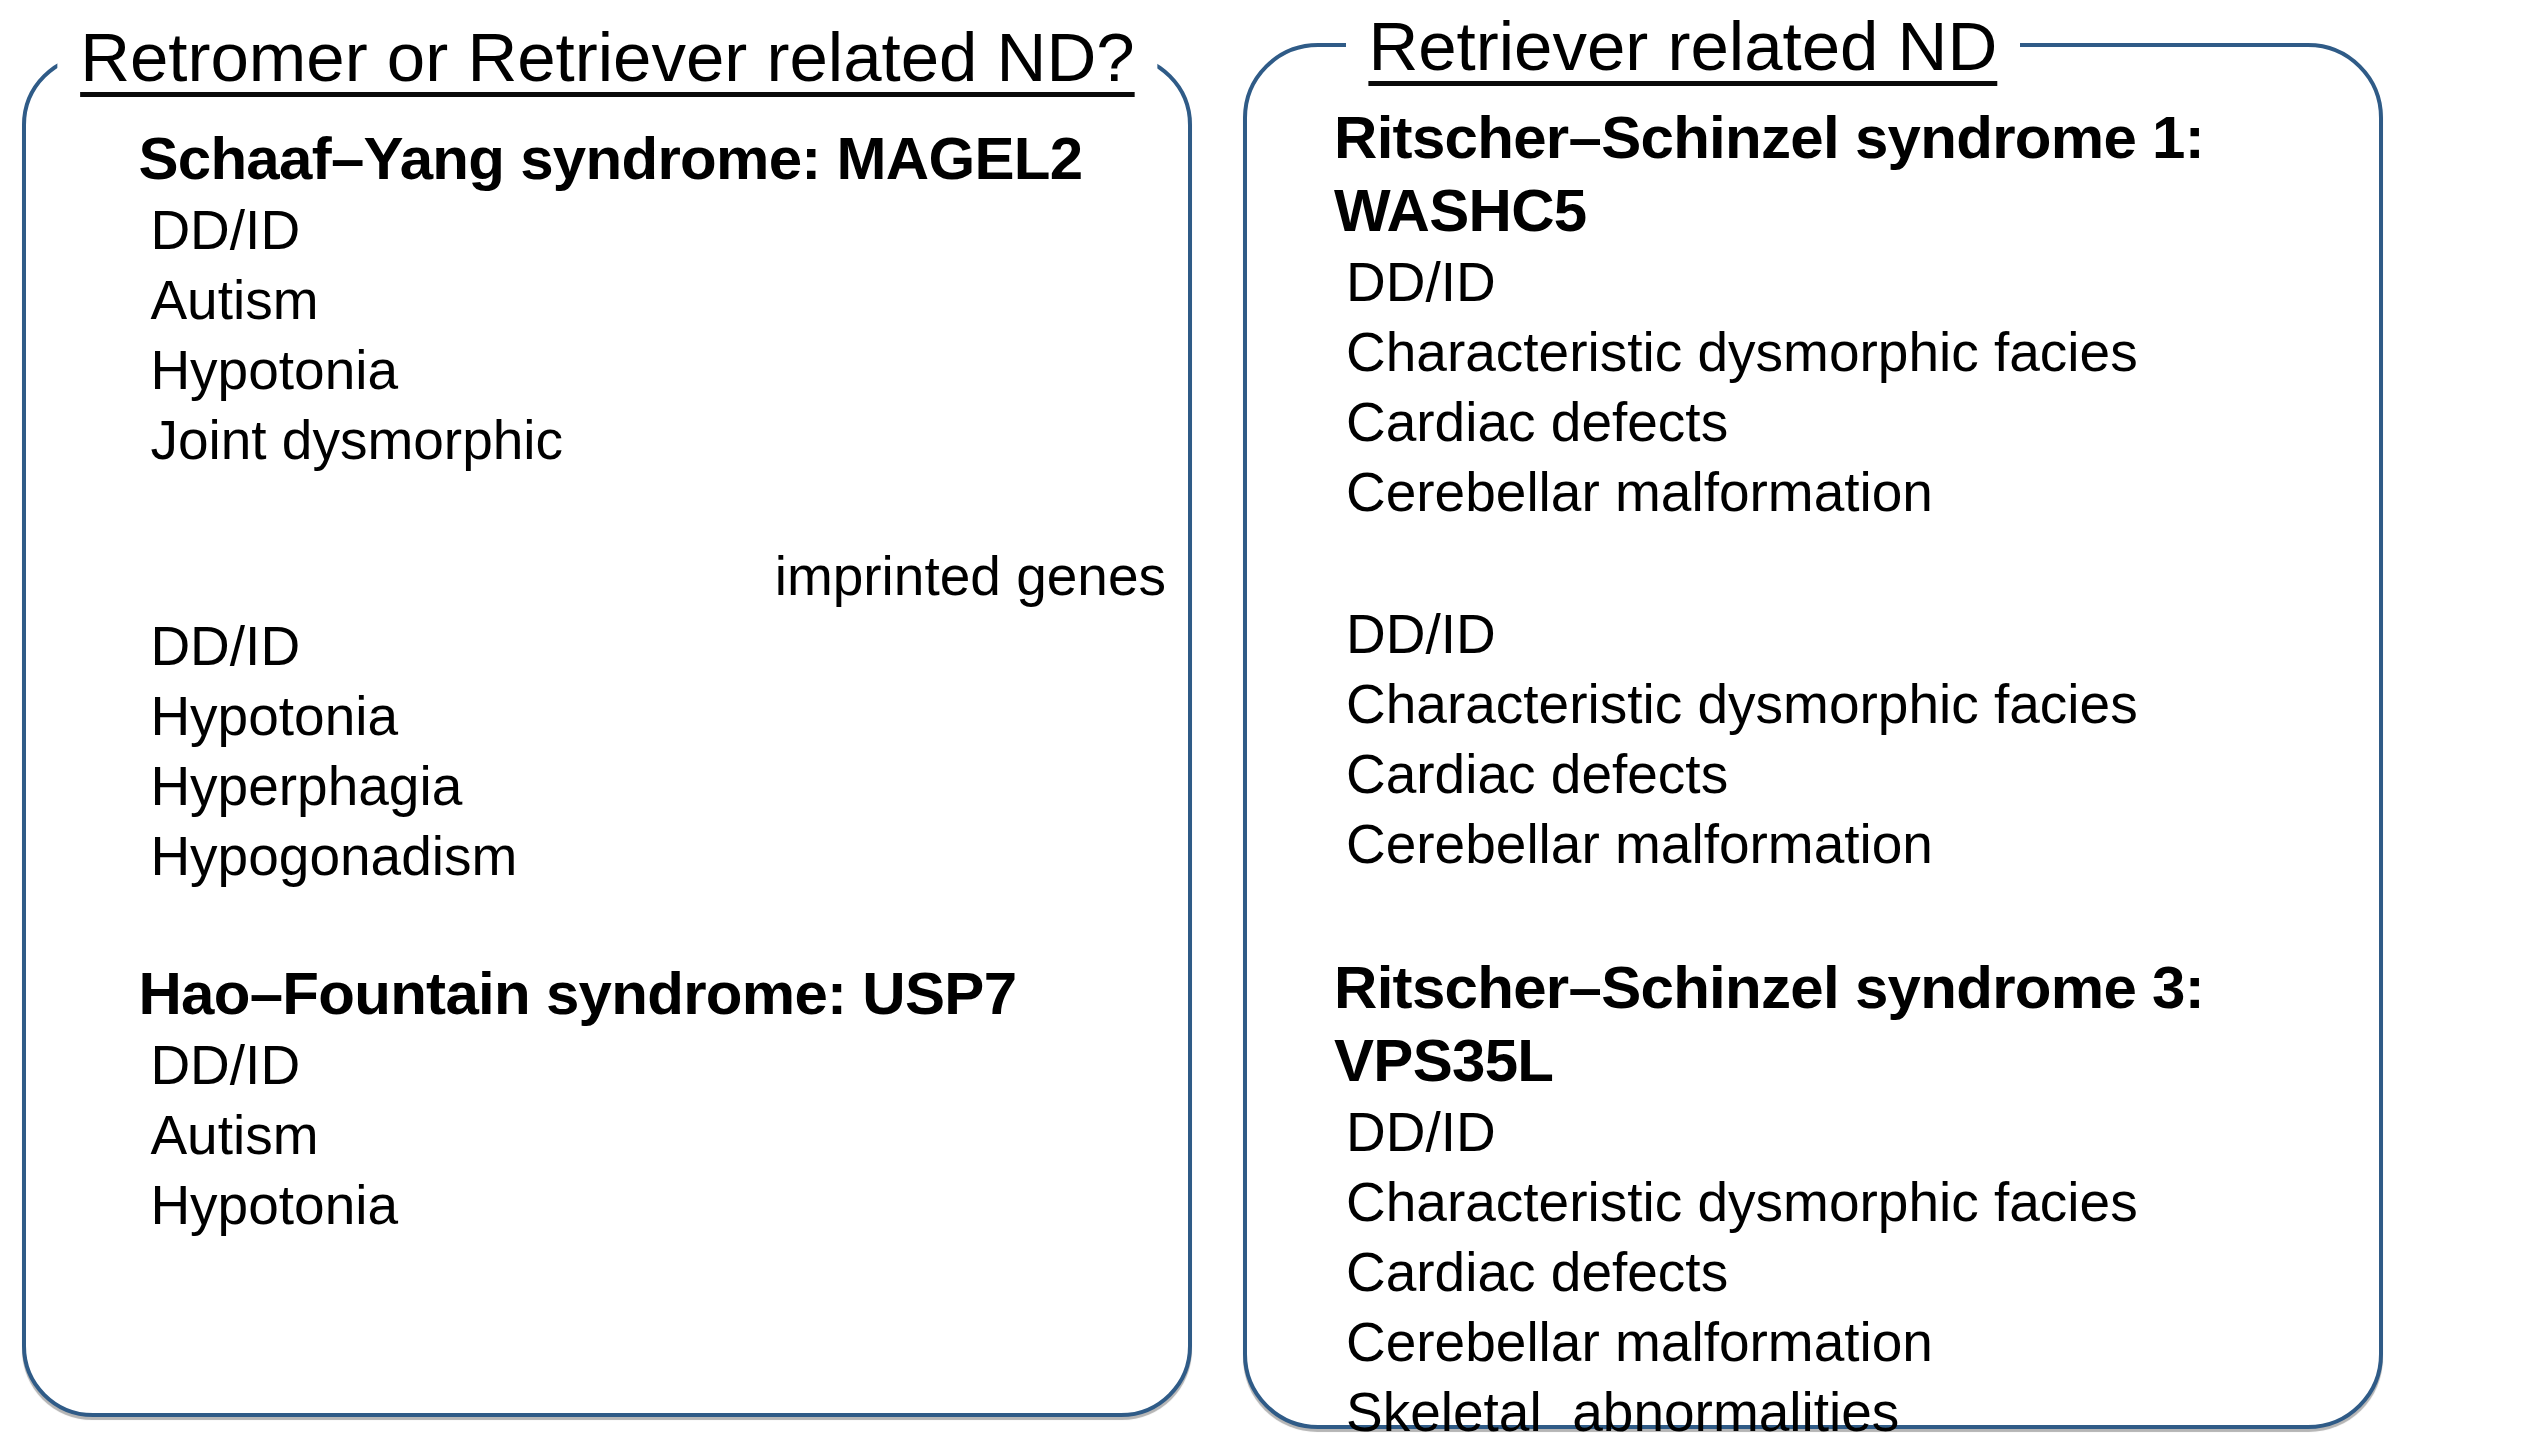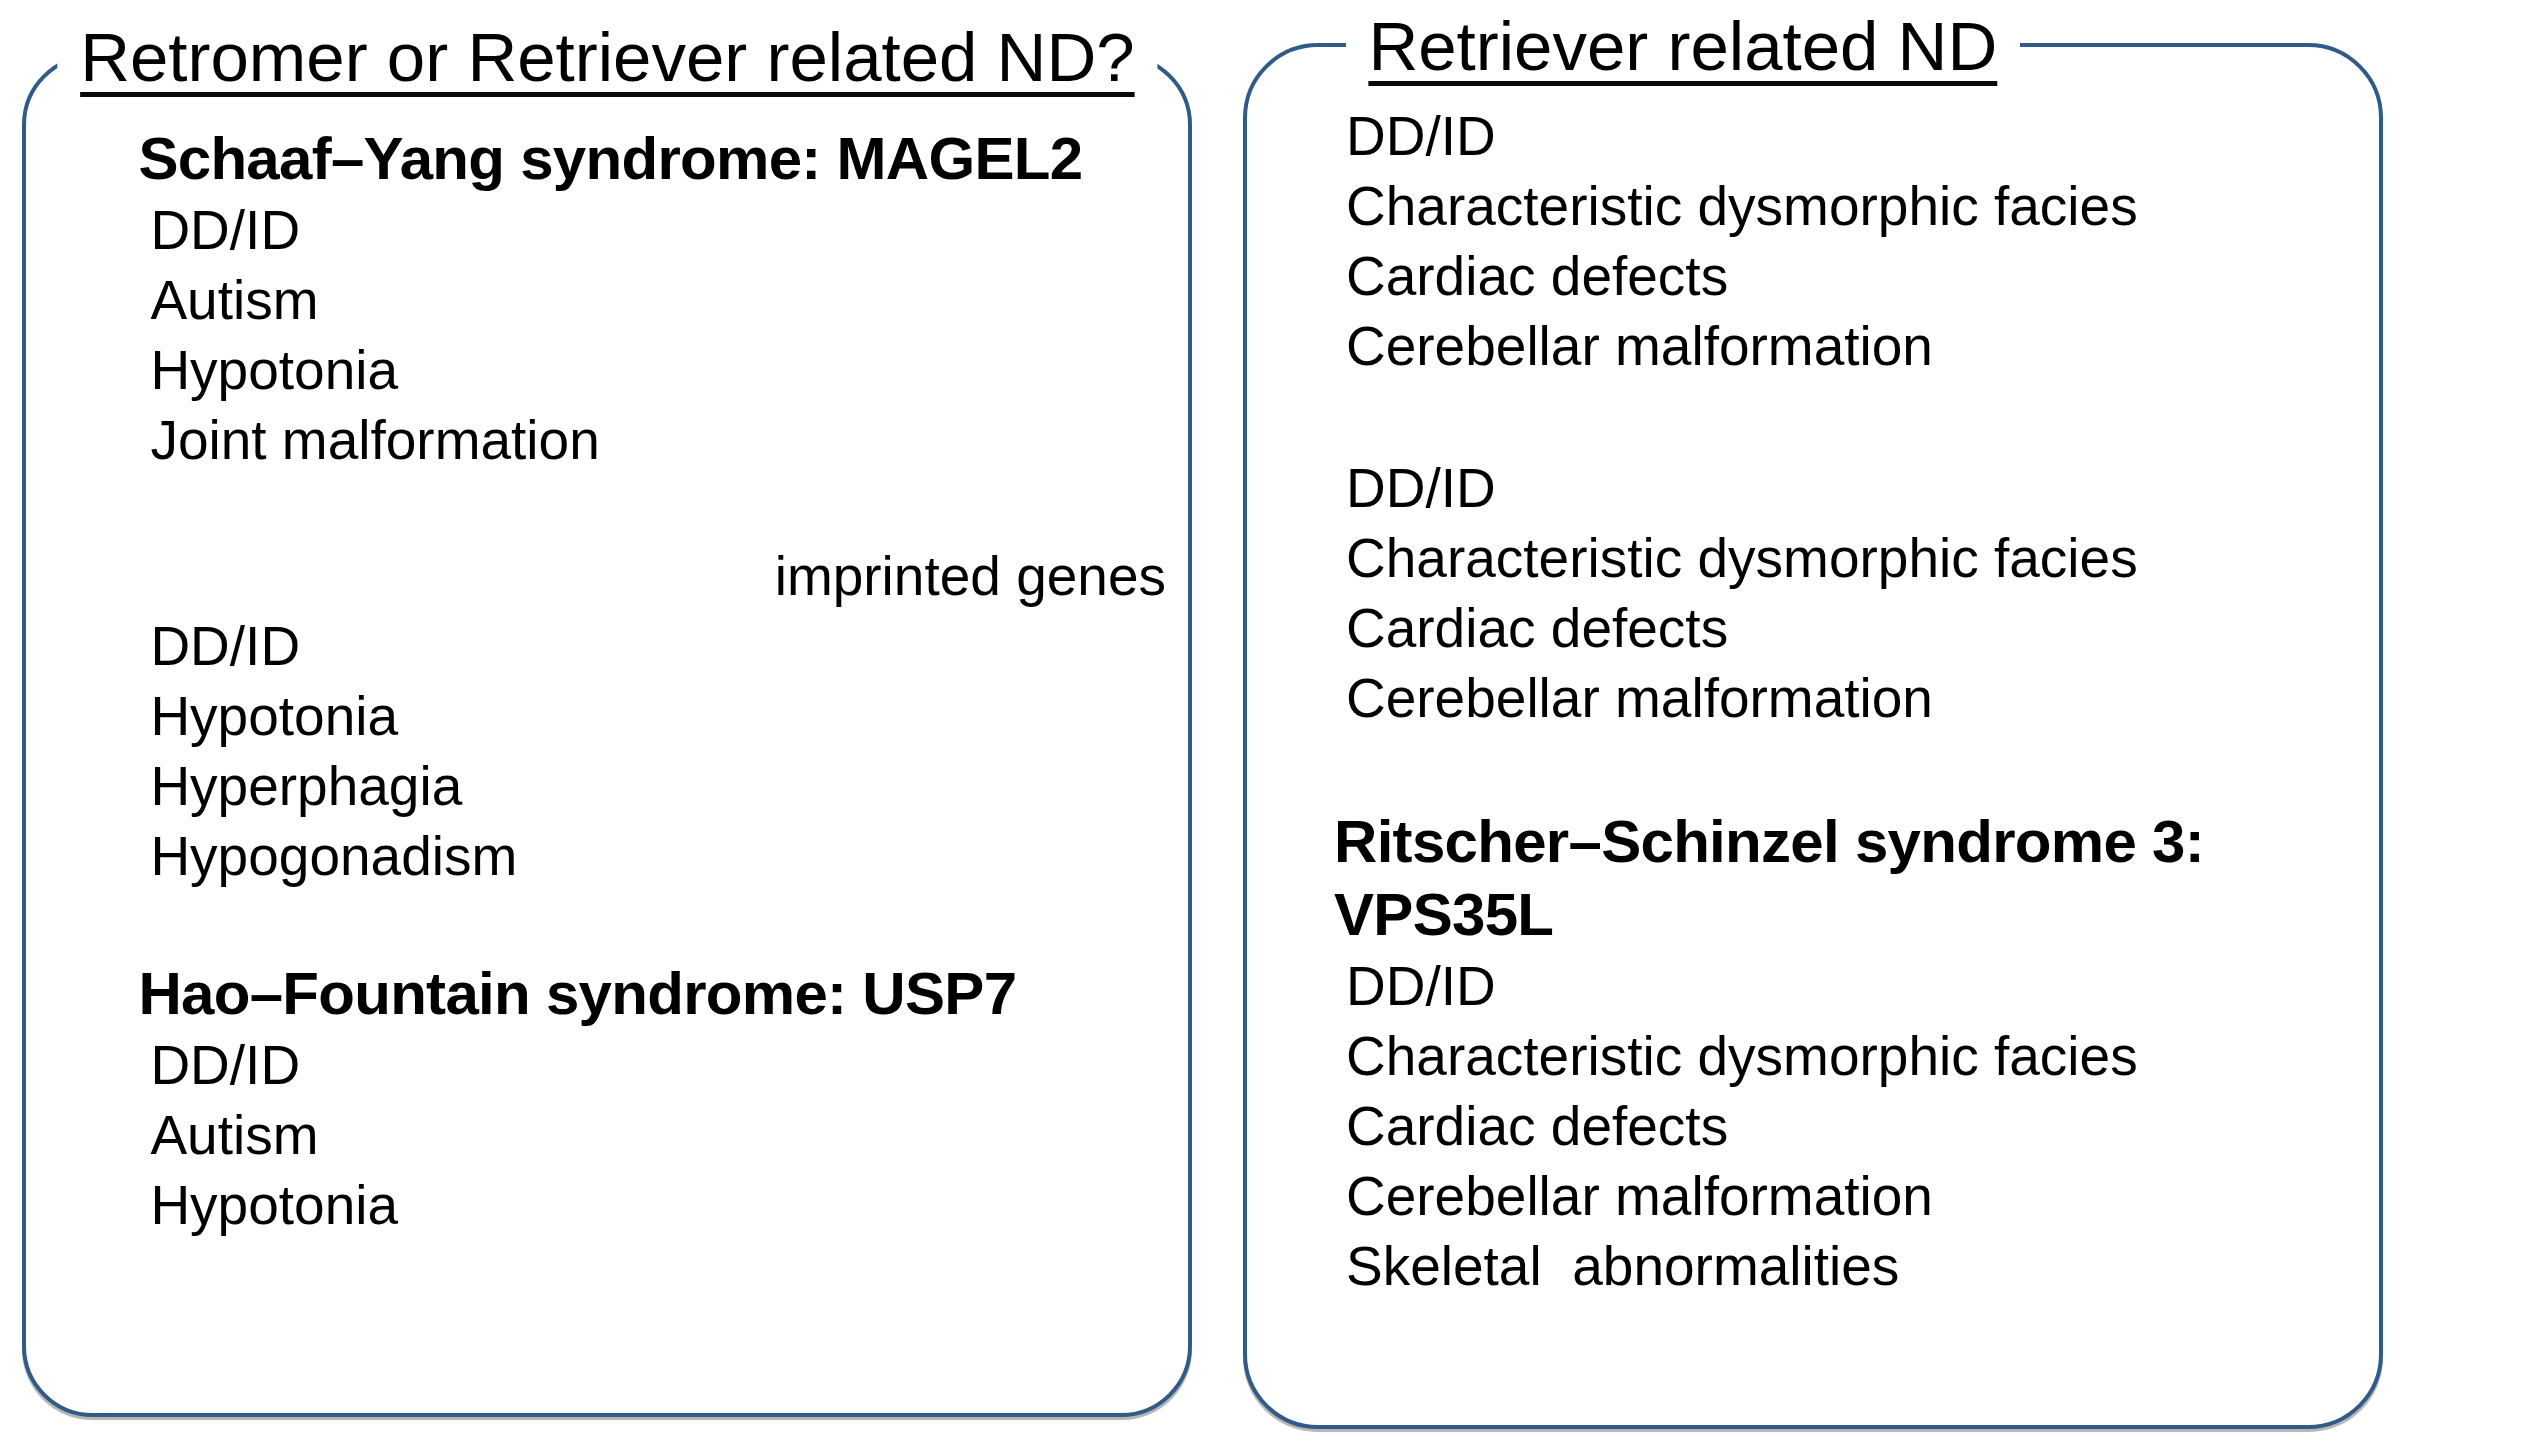--- a/index.html
+++ b/index.html
@@ -97,21 +97,21 @@
 <body>
 
 <div class="panel panel-left" style="border-color: rgb(47, 91, 135);">
   <div class="panel-title">Retromer or Retriever related ND?</div>
   <div class="panel-content">
       <div class="group">
         <div class="group-heading">Schaaf–Yang syndrome: MAGEL2</div>
         <div class="group-item">DD/ID</div>
         <div class="group-item">Autism</div>
         <div class="group-item">Hypotonia</div>
-        <div class="group-item">Joint malformation</div>
+        <div class="group-item">Joint dysmorphic</div>
       </div>
       <div class="group">
         <div class="group-note">imprinted genes</div>
         <div class="group-item">DD/ID</div>
         <div class="group-item">Hypotonia</div>
         <div class="group-item">Hyperphagia</div>
         <div class="group-item">Hypogonadism</div>
       </div>
       <div class="group">
         <div class="group-heading">Hao–Fountain syndrome: USP7</div>
@@ -119,20 +119,21 @@
         <div class="group-item">Autism</div>
         <div class="group-item">Hypotonia</div>
       </div>
     </div>
 </div>
 
 <div class="panel panel-right" style="border-color: rgb(47, 91, 135);">
   <div class="panel-title">Retriever related ND</div>
   <div class="panel-content">
       <div class="group">
+        <div class="group-heading">Ritscher–Schinzel syndrome 1: WASHC5</div>
         <div class="group-item">DD/ID</div>
         <div class="group-item">Characteristic dysmorphic facies</div>
         <div class="group-item">Cardiac defects</div>
         <div class="group-item">Cerebellar malformation</div>
       </div>
       <div class="group">
         <div class="group-item">DD/ID</div>
         <div class="group-item">Characteristic dysmorphic facies</div>
         <div class="group-item">Cardiac defects</div>
         <div class="group-item">Cerebellar malformation</div>

